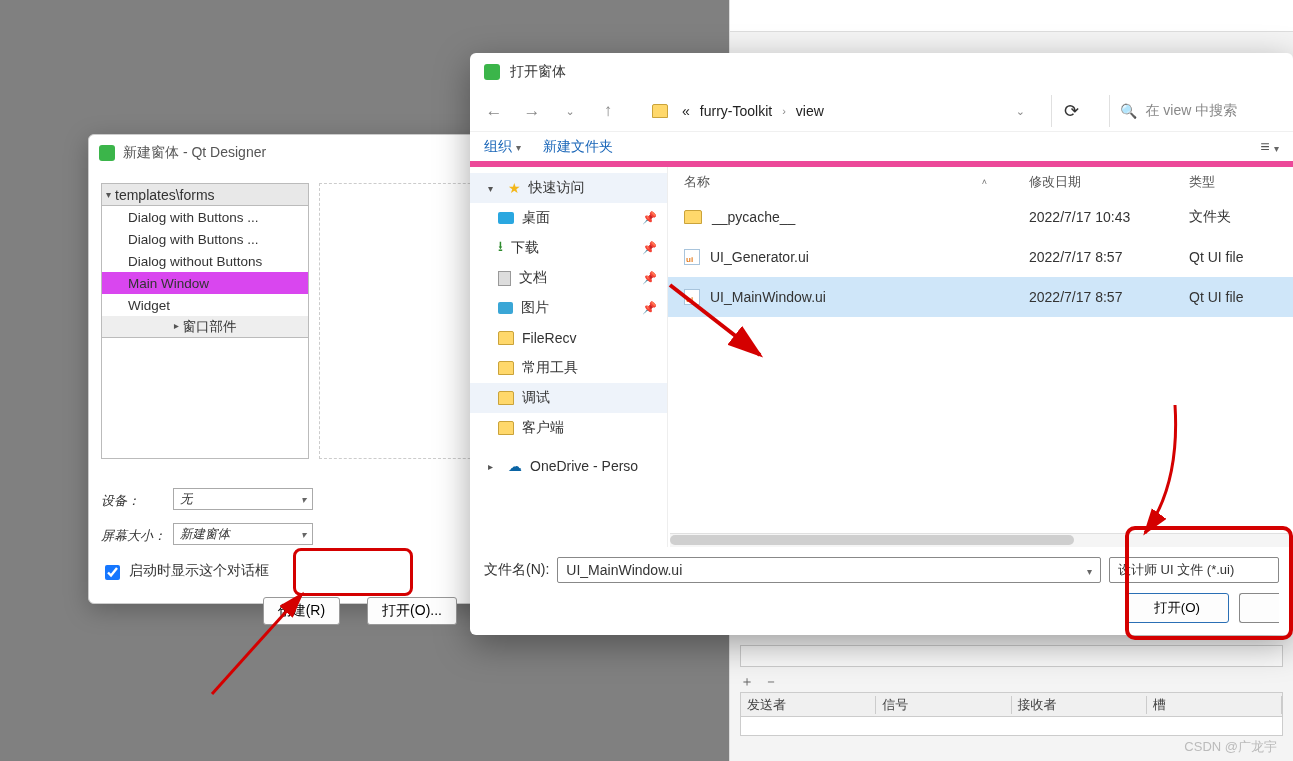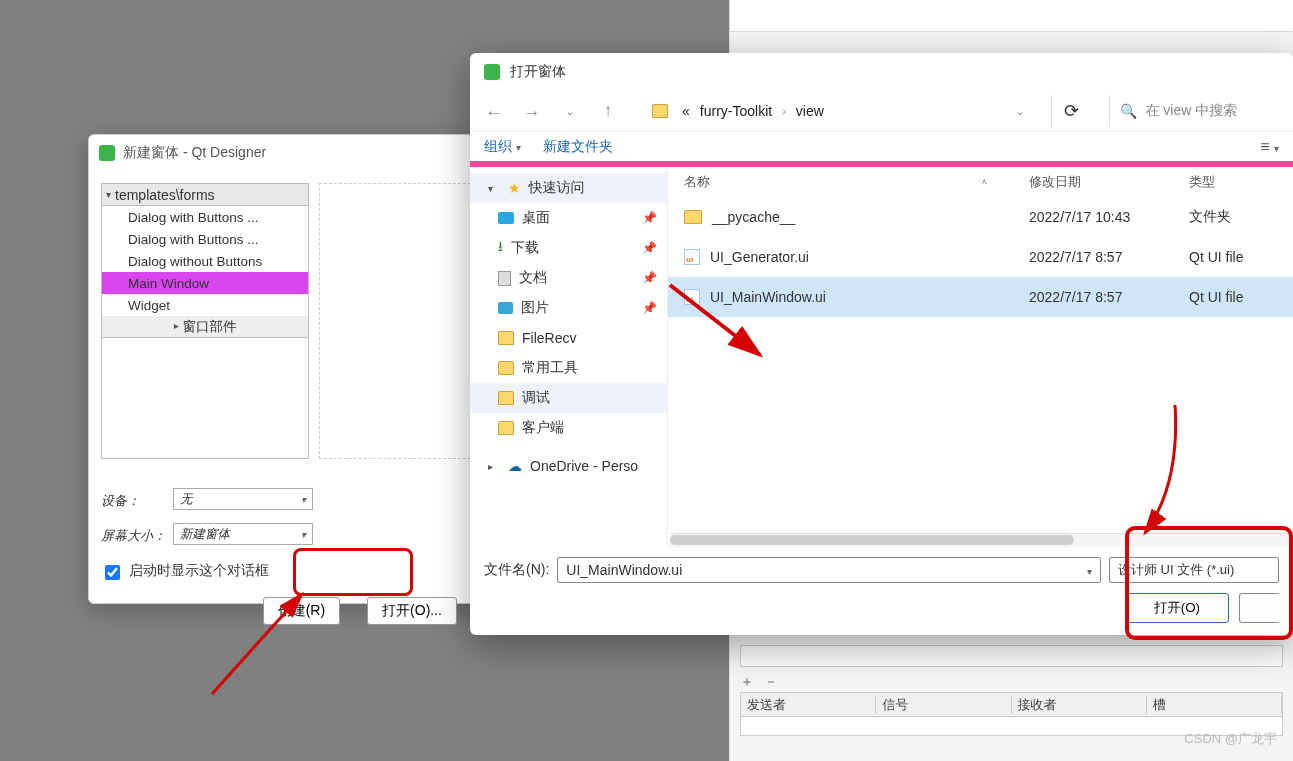--- a/index.html
+++ b/index.html
@@ -38,21 +38,21 @@
   .bg-panel .toolbar2 span { margin-right:6px; }
   .bg-panel .grid {
     position:absolute; top:692px; left:10px; right:10px; bottom:25px;
     border:1px solid #ccc; background:#fff;
   }
   .bg-panel .grid-head {
     display:flex; background:#f0f0f0; border-bottom:1px solid #ccc; height:24px; align-items:center;
   }
   .bg-panel .grid-head div { flex:1; padding:0 6px; border-right:1px solid #ccc; font-size:13px; color:#444;}
   .watermark {
-    position:absolute; bottom:13px; right:16px; color:#bbb; font-size:13px;
+    position:absolute; bottom:5px; right:16px; color:#bbb; font-size:13px;
   }
 
   
   .qt-dialog {
     position:absolute; left:88px; top:134px;
     width:480px; height:470px;
     background:#fff; border:1px solid #ccc;
     border-radius:6px;
     box-shadow:0 6px 24px rgba(0,0,0,.25);
   }

